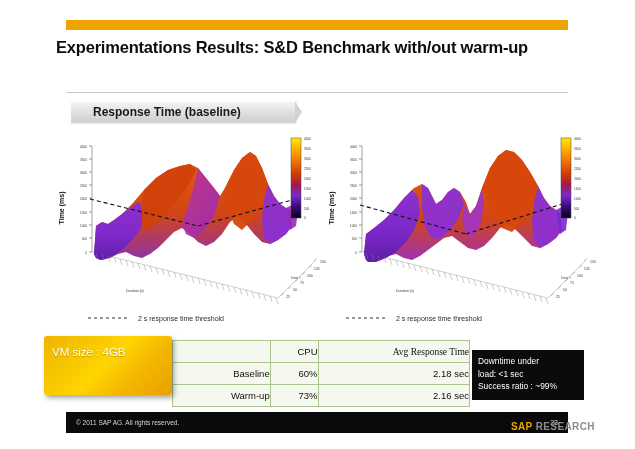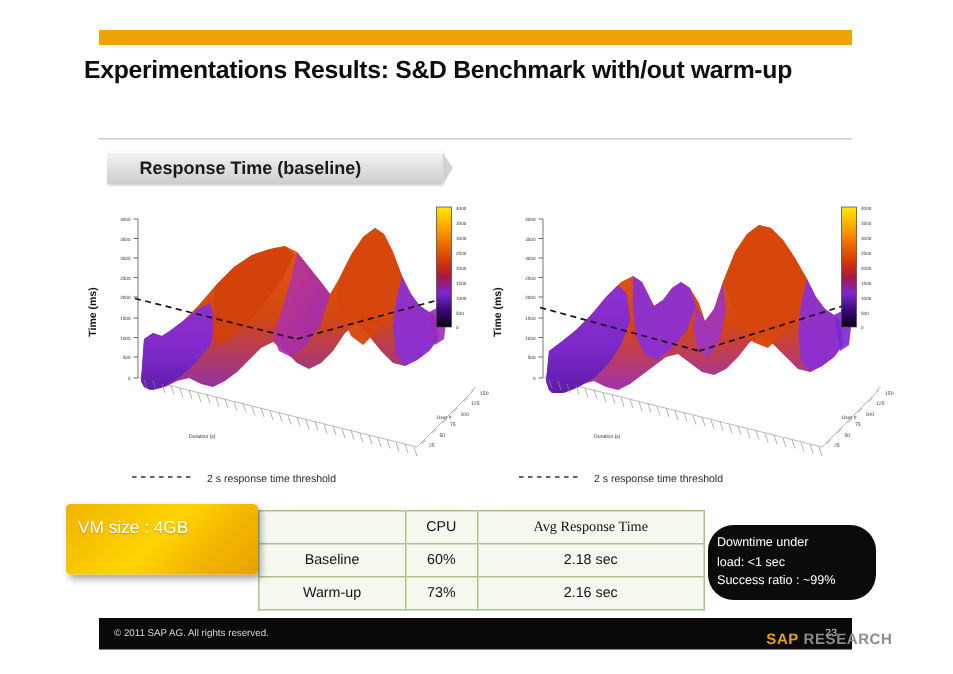--- a/index.html
+++ b/index.html
@@ -72,21 +72,21 @@
     font-family: "Liberation Sans", sans-serif;
   }
   .legend-lbl {
     font-size: 7px; fill: #2b2b2b;
     font-family: "Liberation Sans", sans-serif;
   }
 
   
   .vm-box {
     position: absolute; left: 44px; top: 336px;
-    width: 128px; height: 47px;
+    width: 128px; height: 59px;
     background: linear-gradient(135deg, #f0b400 0%, #f5c200 20%, #ffd400 48%, #f3b600 72%, #e9a000 100%);
     border-radius: 3px;
     box-shadow: 2px 3px 5px rgba(0,0,0,0.35);
     padding: 6px 0 0 8px;
     z-index: 5;
   }
   .vm-line {
     color: #ffffff; font-size: 11.5px; line-height: 20px;
     text-shadow: 0 1px 1px rgba(120,80,0,0.45);
     white-space: nowrap;
@@ -94,35 +94,34 @@
 
   
   .results-table {
     position: absolute; left: 172px; top: 340px;
     width: 298px; border-collapse: collapse;
     background: #f4f8ef;
   }
   .results-table td, .results-table th {
     border: 1px solid #a9c48d;
     font-size: 9.5px; color: #111;
-    padding: 5px 12px; text-align: center; font-weight: normal;
+    padding: 5px 0; text-align: right; font-weight: normal;
     height: 22px;
   }
   .col-label { width: 98px; }
   .col-cpu   { width: 48px; }
   .col-art   { width: 152px; font-family: Liberation Serif, serif; }
 
   
   .downtime-box {
     position: absolute; left: 472px; top: 350px;
     width: 112px; height: 50px;
     background: #0b0b0b;
     padding: 5px 6px;
     z-index: 6;
-    border-radius: 17px;
   }
   .downtime-line {
     color: #ffffff; font-size: 8.4px; line-height: 12.5px;
     white-space: nowrap;
   }
 
   
   .sap-logo {
     position: absolute; right: 40px; top: 396px;
     font-size: 10px; font-weight: bold; letter-spacing: 0.4px;

